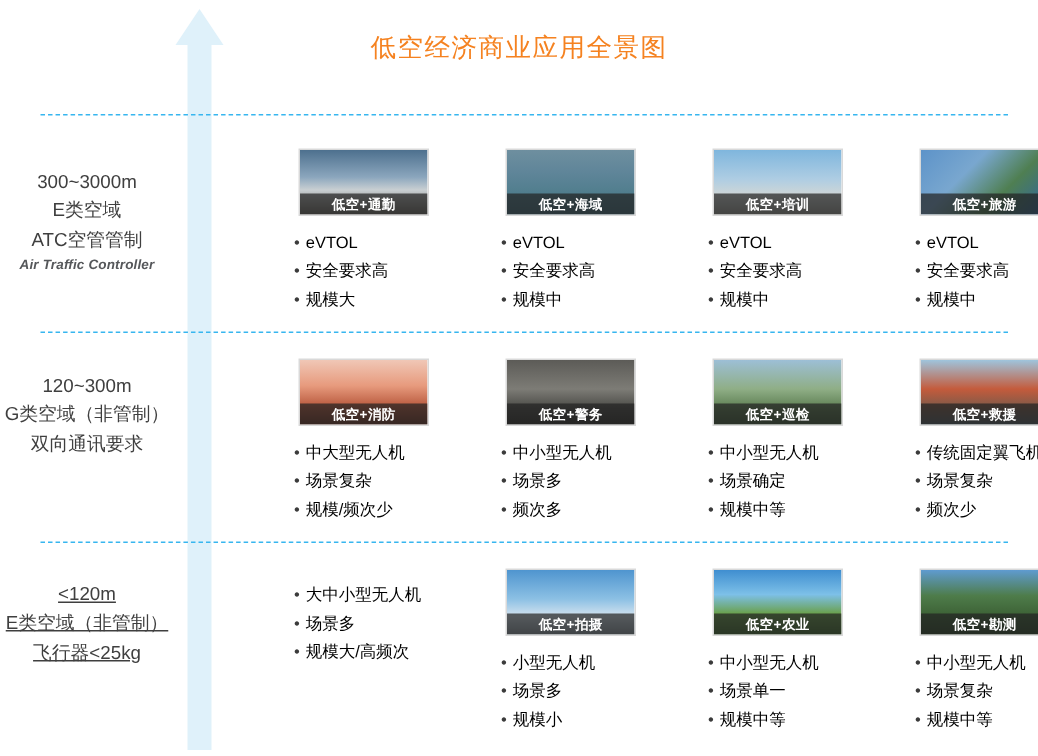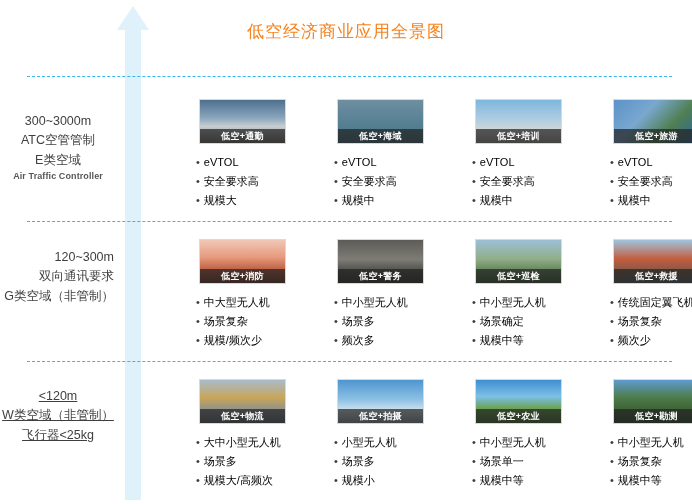--- a/index.html
+++ b/index.html
@@ -59,26 +59,27 @@
     color: #3f3f3f;
     line-height: 1.55;
   }
   .band-label .line {
     display: block;
     font-size: 12.5px;
     white-space: nowrap;
   }
   .band-label .line.en {
     font-size: 9px;
+    font-style: italic;
     font-weight: bold;
     color: #55575a;
     letter-spacing: .1px;
   }
   #band-label-1 { top: 112px; }
-  #band-label-2 { top: 248px; text-align: right; }
+  #band-label-2 { top: 248px; }
   #band-label-3 { top: 387px; text-decoration: underline; }
 
   
   .band-row {
     position: absolute;
     left: 164px;
     width: 528px;
     height: 120px;
     margin-left: 32px;
   }
@@ -150,34 +151,34 @@
 <svg id="altitude-arrow" viewBox="0 0 34 496" preserveAspectRatio="none" aria-hidden="true">
   <polygon points="17,2 33,26 25,26 25,496 9,496 9,26 1,26" fill="#dff1fa"></polygon>
 </svg>
 
 <div class="divider" id="divider-1"></div>
 <div class="divider" id="divider-2"></div>
 <div class="divider" id="divider-3"></div>
 
 <div class="band-label" id="band-label-1">
   <span class="line">300~3000m</span>
+  <span class="line">E类空域</span>
   <span class="line">ATC空管管制</span>
-  <span class="line">E类空域</span>
   <span class="line en">Air Traffic Controller</span>
 </div>
 
 <div class="band-label" id="band-label-2">
   <span class="line">120~300m</span>
+  <span class="line">G类空域（非管制）</span>
   <span class="line">双向通讯要求</span>
-  <span class="line">G类空域（非管制）</span>
 </div>
 
 <div class="band-label" id="band-label-3">
   <span class="line">&lt;120m</span>
-  <span class="line">W类空域（非管制）</span>
+  <span class="line">E类空域（非管制）</span>
   <span class="line">飞行器&lt;25kg</span>
 </div>
 
 <div class="band-row" id="band-row-1">
     <div class="card">
       <div class="card-thumb">
         <div class="scene" style="background: linear-gradient(rgb(77, 112, 142) 0%, rgb(139, 166, 189) 42%, rgb(201, 207, 210) 62%, rgb(109, 106, 99) 100%);"></div>
         <div class="caption">低空+通勤</div>
       </div>
       <ul class="bullets">
@@ -261,24 +262,20 @@
       </div>
       <ul class="bullets">
         <li>传统固定翼飞机</li>
         <li>场景复杂</li>
         <li>频次少</li>
       </ul>
     </div>
   </div>
 <div class="band-row" id="band-row-3">
     <div class="card">
-      <div class="card-thumb">
-        <div class="scene" style="background: linear-gradient(rgb(168, 188, 203) 0%, rgb(200, 165, 88) 42%, rgb(138, 143, 147) 72%, rgb(93, 97, 101) 100%);"></div>
-        <div class="caption">低空+物流</div>
-      </div>
       <ul class="bullets">
         <li>大中小型无人机</li>
         <li>场景多</li>
         <li>规模大/高频次</li>
       </ul>
     </div>
     <div class="card">
       <div class="card-thumb">
         <div class="scene" style="background: linear-gradient(rgb(79, 149, 207) 0%, rgb(140, 192, 228) 45%, rgb(212, 227, 239) 72%, rgb(140, 154, 163) 100%);"></div>
         <div class="caption">低空+拍摄</div>

